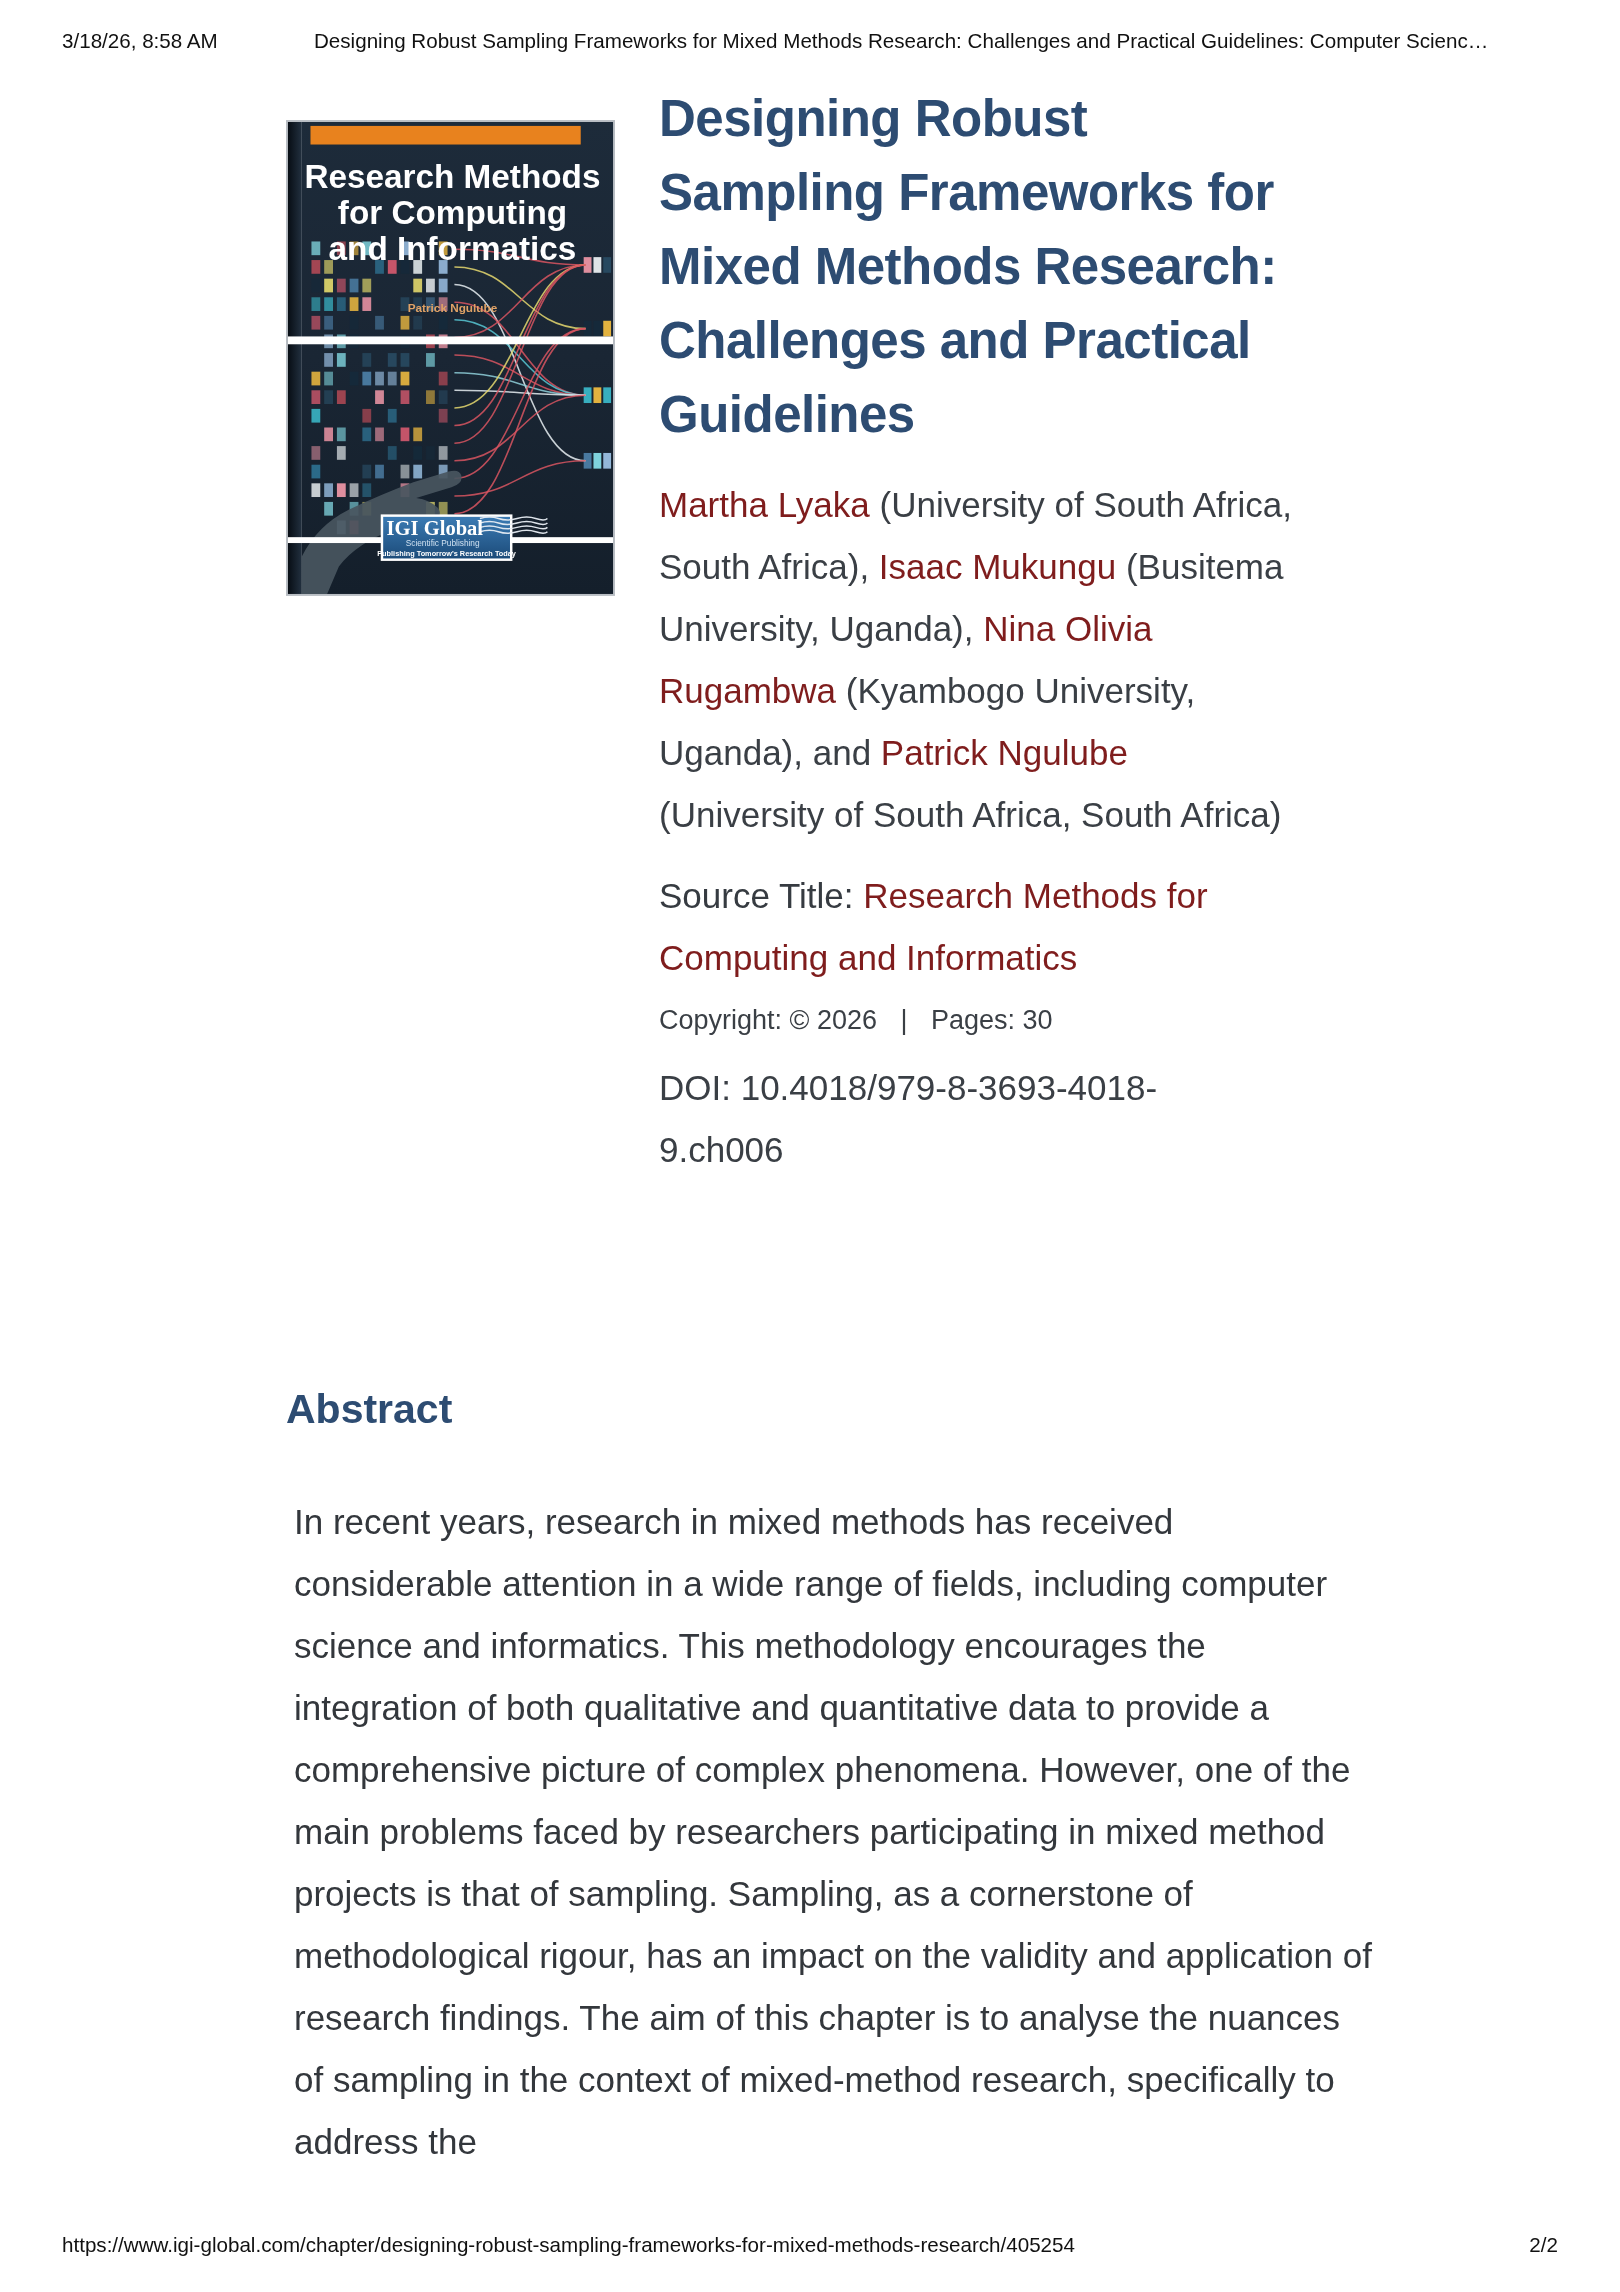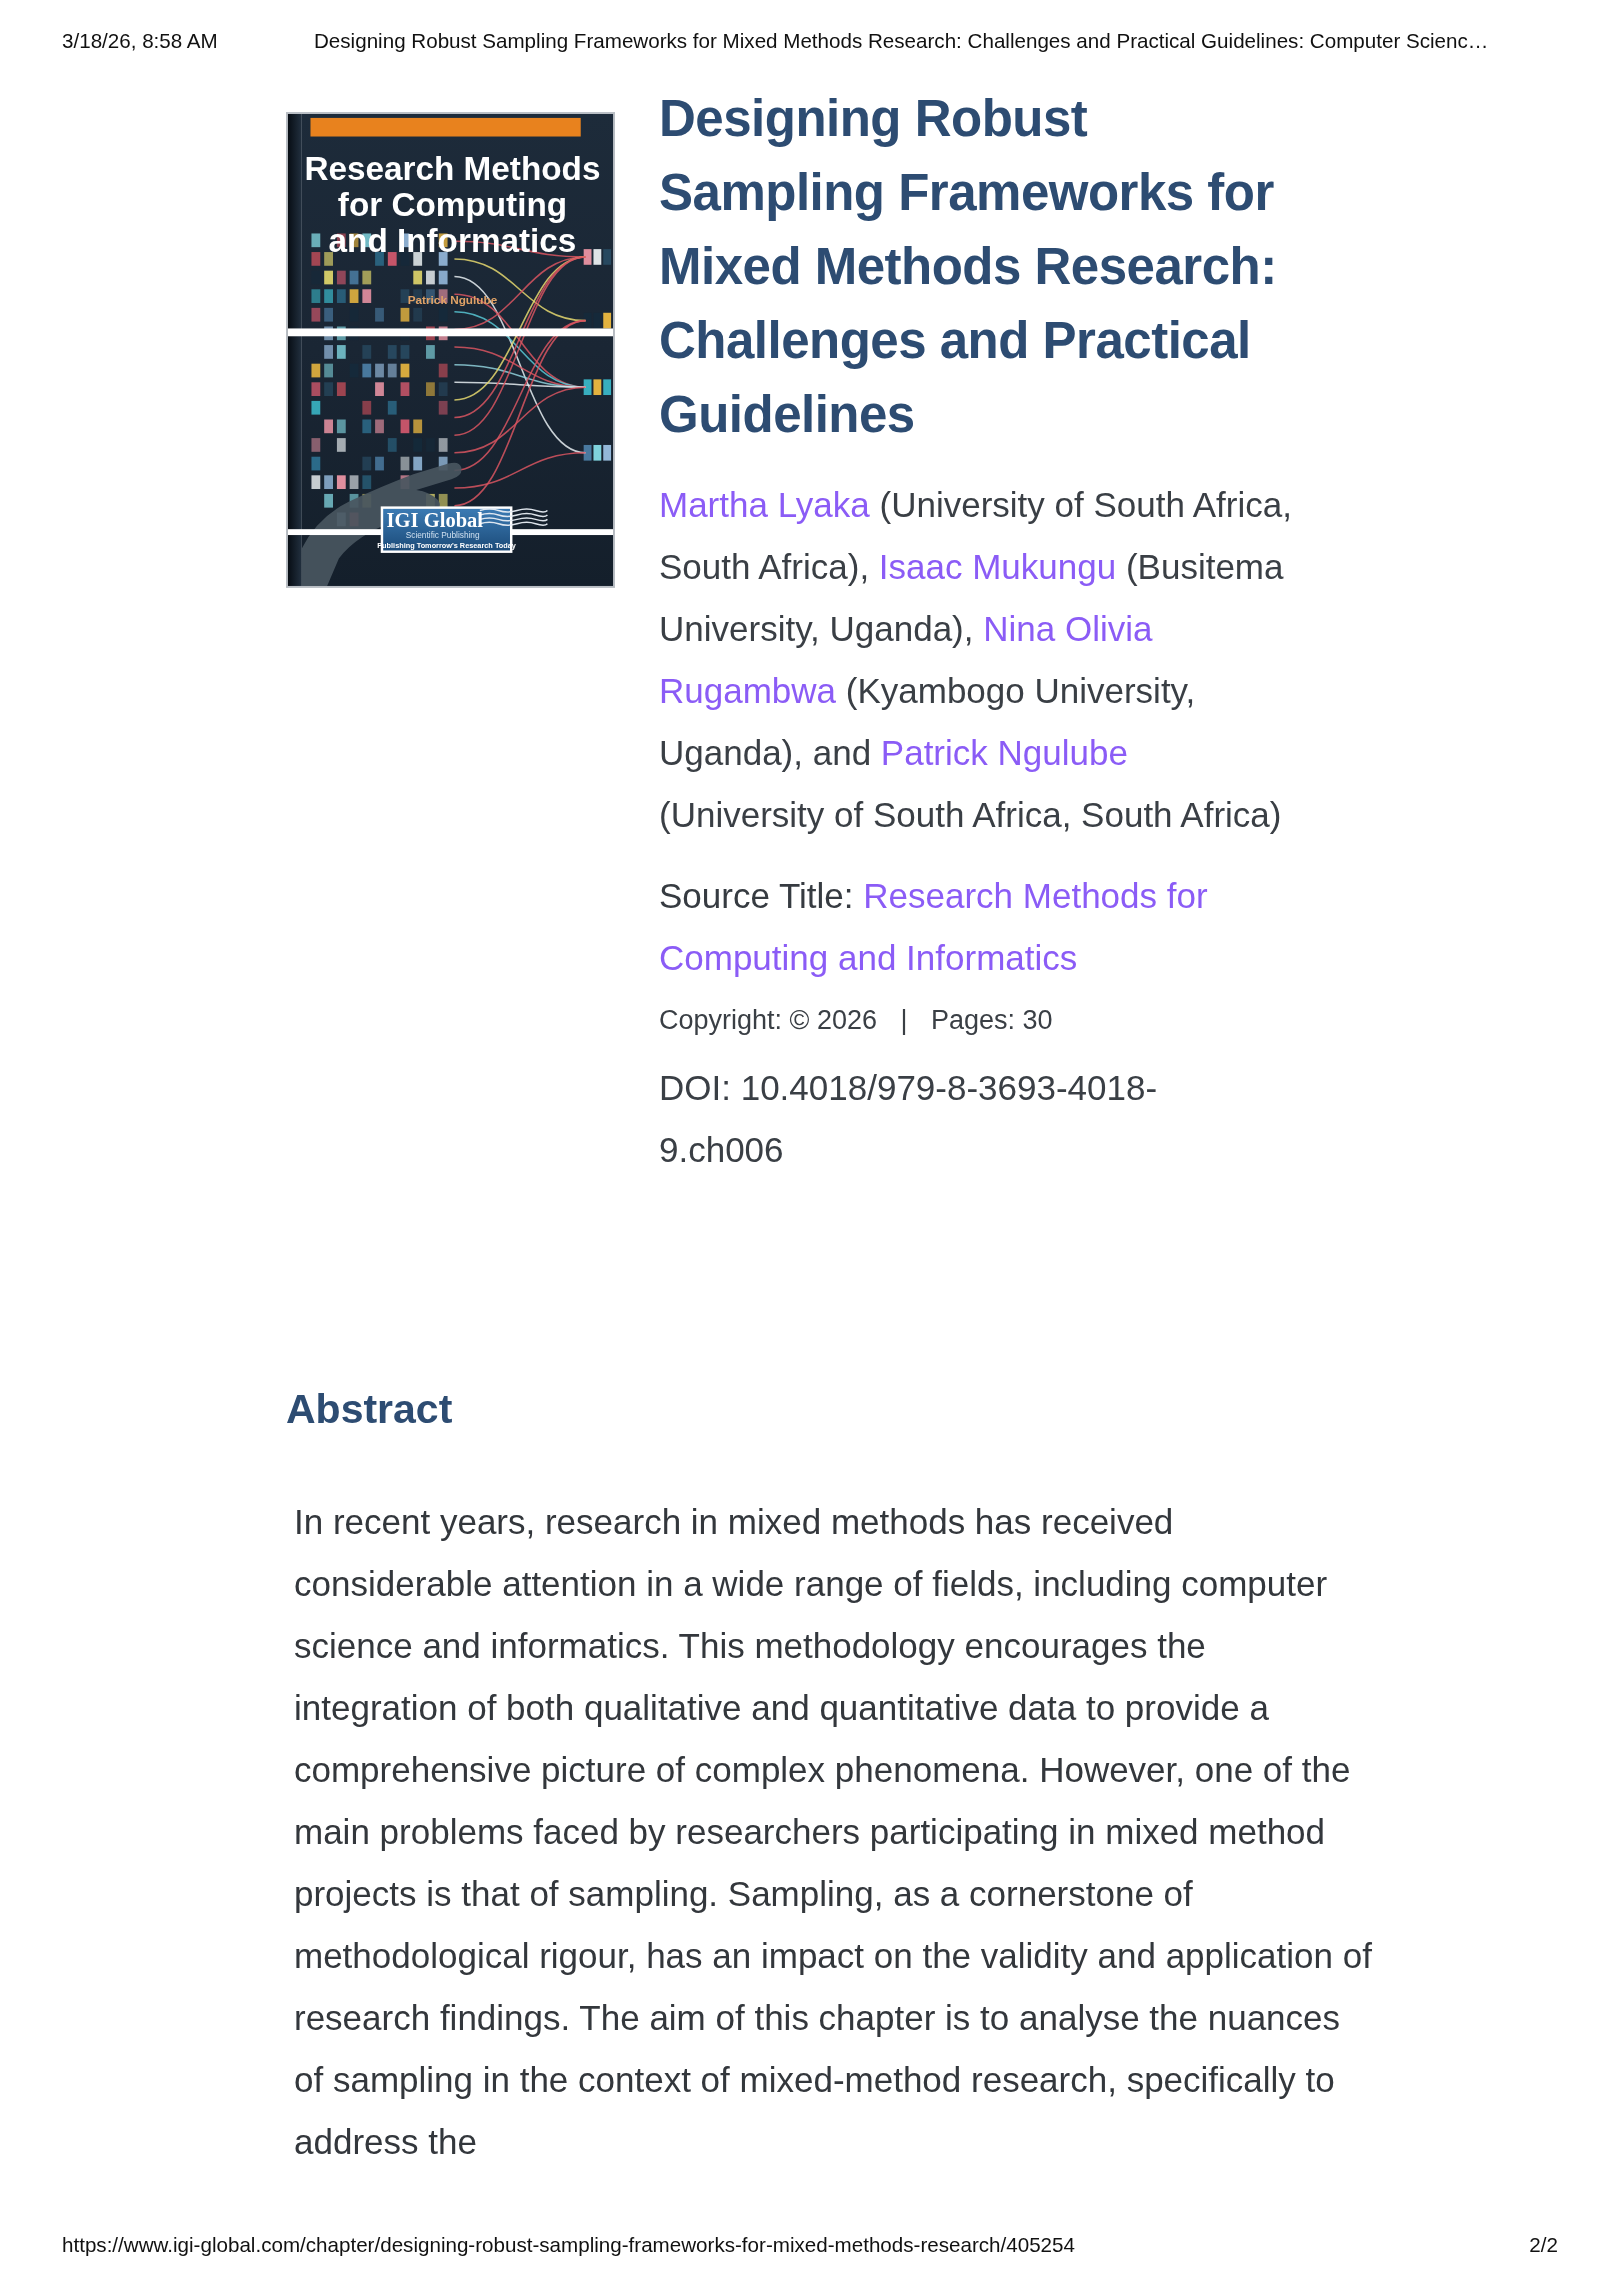--- a/index.html
+++ b/index.html
@@ -6,26 +6,26 @@
   body{
     width:1620px;height:2293px;position:relative;background:#ffffff;
     font-family:"Liberation Sans", sans-serif;color:#363b41;overflow:hidden;
   }
   
   .pr-datetime{position:absolute;left:62px;top:29px;font-size:20.6px;color:#111;white-space:nowrap;}
   .pr-doctitle{position:absolute;left:314px;top:29px;font-size:20.6px;color:#111;white-space:nowrap;max-width:1264px;overflow:hidden;}
   .pr-url{position:absolute;left:62px;top:2233px;font-size:20.6px;color:#111;white-space:nowrap;}
   .pr-page{position:absolute;right:62px;top:2233px;font-size:20.6px;color:#111;}
   
-  .cover{position:absolute;left:286px;top:110px;width:329px;height:478px;}
+  .cover{position:absolute;left:286px;top:118px;width:329px;height:478px;}
   
   .head-text{position:absolute;left:659px;top:82px;width:642px;}
   h1.chapter-title{margin:0;font-size:51px;line-height:74px;font-weight:bold;color:#2d4c72;letter-spacing:-0.5px;}
   .authors{margin:21.6px 0 0 0;font-size:35px;line-height:62px;color:#3a3f45;}
-  a.lnk{color:#8b5cf6;text-decoration:none;}
+  a.lnk{color:#7f1d1d;text-decoration:none;}
   .source-line{margin:19.6px 0 0 0;font-size:35px;line-height:62px;}
   .meta-line{margin:0;font-size:27px;line-height:62px;color:#3a3f45;}
   .meta-line .sep{margin:0 23.5px;color:#3a3f45;}
   .doi-line{margin:5.9px 0 0 0;font-size:35px;line-height:62px;max-width:588px;color:#3a3f45;}
   
   .abstract-heading{position:absolute;left:286px;top:1387px;margin:0;font-size:41px;line-height:1.1;font-weight:bold;color:#2d4c72;}
   .abstract-text{position:absolute;left:286px;top:1483px;width:1078px;margin:8px;font-size:35px;line-height:62px;color:#33373c;}
 </style>
 </head>
 <body>

